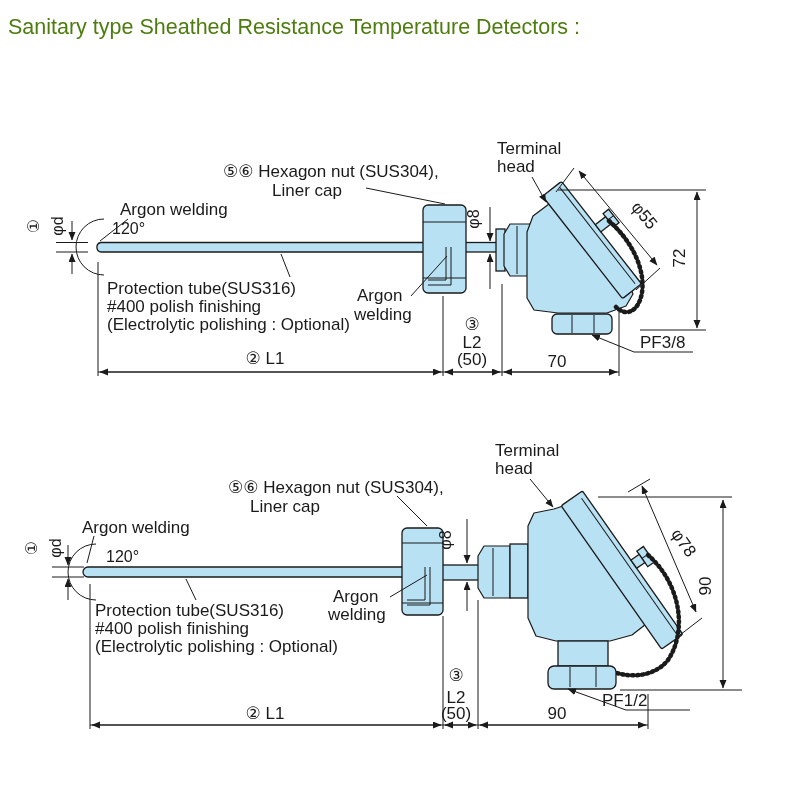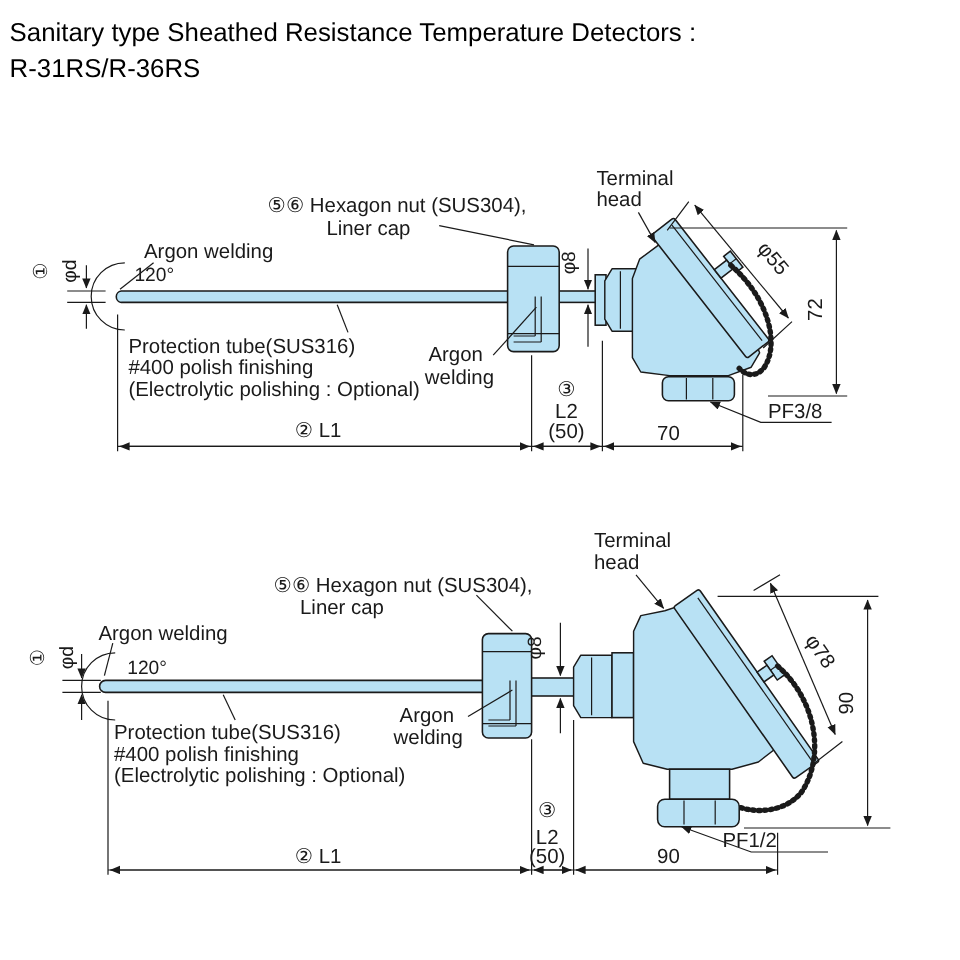--- a/index.html
+++ b/index.html
@@ -1,32 +1,31 @@
 <!DOCTYPE html>
 <html><head>
 <meta charset="utf-8">
 <style>
   html,body{margin:0;padding:0;background:#ffffff;width:800px;height:800px;overflow:hidden;}
   body{font-family:"Liberation Sans","DejaVu Sans",sans-serif;color:#1a1a1a;}
-  .page-title{position:absolute;left:8px;top:12px;font-size:21.5px;line-height:30px;color:#000000;}
+  .page-title{position:absolute;left:8px;top:12px;font-size:21.5px;line-height:30px;color:#4d7c0f;}
   svg{position:absolute;left:0;top:0;}
   svg text{font-family:"Liberation Sans","DejaVu Sans",sans-serif;font-size:17px;fill:#1a1a1a;}
   text.small{font-size:16px;}
   .steel{fill:#b8e1f4;stroke:#1a1a1a;stroke-width:1.3;}
   .steelr{fill:#b8e1f4;stroke:#1a1a1a;stroke-width:1.2;stroke-linejoin:round;}
   .ln{stroke:#1a1a1a;stroke-width:1;fill:none;}
   .ln2{stroke:#1a1a1a;stroke-width:1.2;fill:none;}
   .chain{stroke:#1a1a1a;stroke-width:4.5;fill:none;stroke-dasharray:1.5 3.5;stroke-linecap:round;}
 </style>
 </head>
 <body>
 
 <div class="page-title">
   <div>Sanitary type Sheathed Resistance Temperature Detectors :</div>
-  <div>R-31RS/R-36RS</div>
 </div>
 
 <svg width="800" height="800" viewBox="0 0 800 800">
   <defs>
     <marker id="ar" markerWidth="10" markerHeight="8" refX="8" refY="3.5" orient="auto" markerUnits="userSpaceOnUse">
       <path d="M0,0 L8.5,3.5 L0,7 Z" fill="#1a1a1a"></path>
     </marker>
   </defs>
 
   <g>

